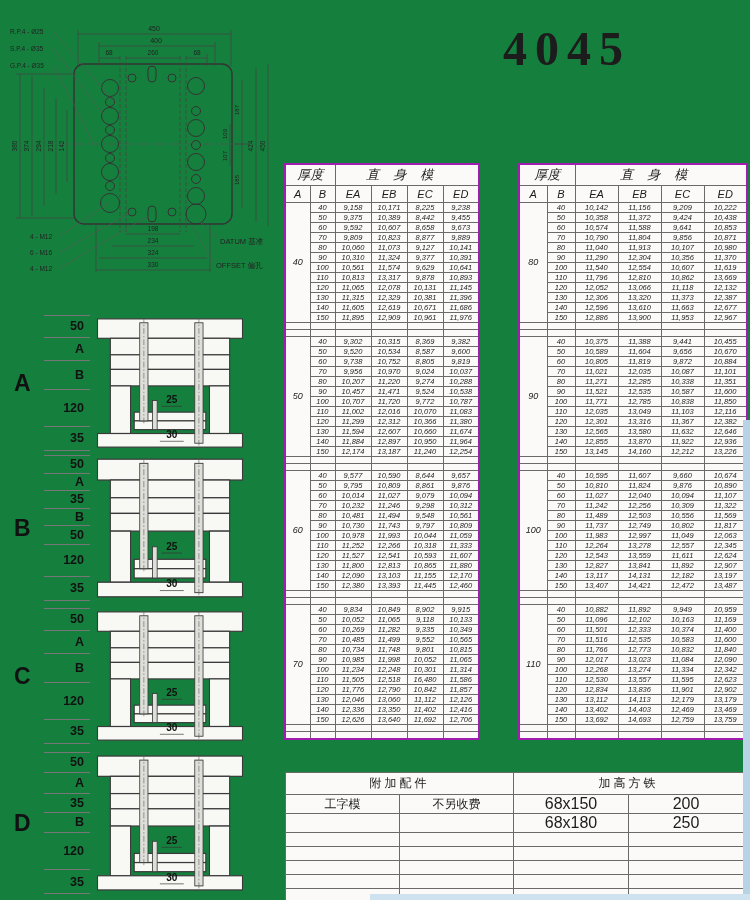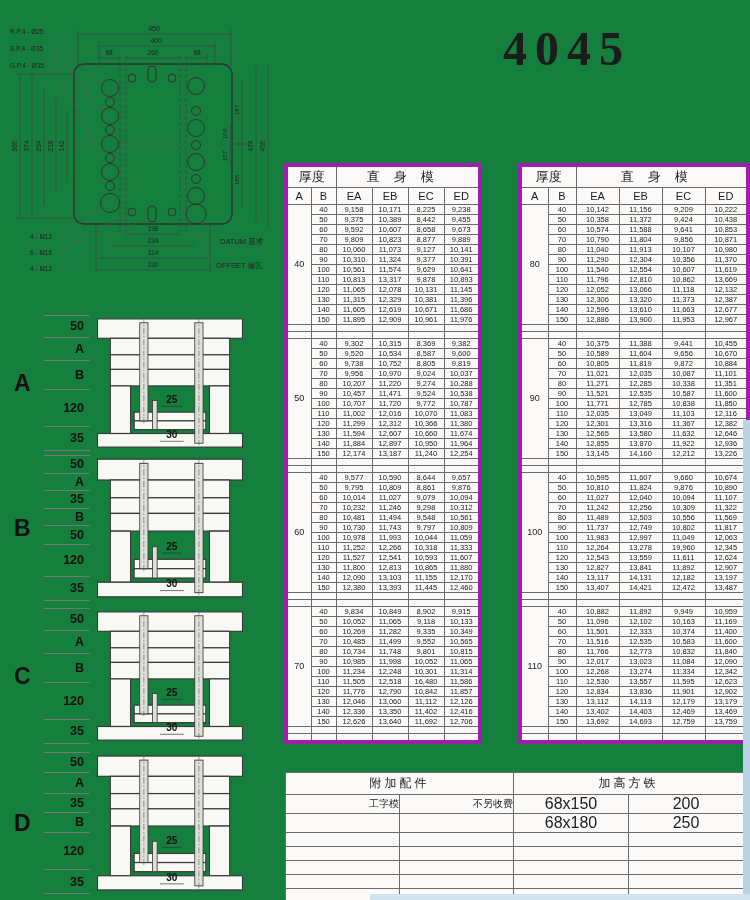--- a/index.html
+++ b/index.html
@@ -18,41 +18,41 @@
   .diag{position:absolute;left:14px;width:234px;display:flex;align-items:stretch;}
   .dletter{width:30px;display:flex;align-items:center;justify-content:flex-start;
            font-weight:bold;font-size:23px;color:#111;}
   .dlabels{width:46px;display:flex;flex-direction:column;font-weight:bold;font-size:12.5px;color:#111;}
   .dlabel{display:flex;align-items:center;justify-content:flex-end;padding-right:6px;
           border-top:1px solid #777;}
   .dlabels .dlabel:first-child{border-top:1px solid #777;}
   .dlabels{border-bottom:1px solid #777;}
   .dmold{flex:1;margin-left:2px;}
   
-  .dtable{position:absolute;border-collapse:collapse;background:#fbfaf8;border:4px solid #a21caf;
-          table-layout:fixed;}
+  .dtable{position:absolute;border-collapse:collapse;background:#fbfaf8;border:2px solid #a21caf;
+          table-layout:fixed;font-style:italic;}
   .dtable th,.dtable td{border:1px solid #6a6a6a;padding:0;text-align:center;font-weight:normal;
           white-space:nowrap;overflow:hidden;}
   .dtable .h1 th{height:20px;font-size:13px;}
   .dtable .h1 .th-straight{letter-spacing:14px;}
   .dtable .h2 th{height:16px;font-size:11px;}
   .dtable td{height:9px;font-size:7.5px;line-height:9px;}
   .dtable td.acell{font-size:9px;}
   .dtable tr.sp td{height:6px;}
   #table-left{left:284px;top:163px;width:194px;}
   #table-right{left:518px;top:163px;width:229px;}
   #table-left col.ca{width:25px}#table-left col.cb{width:25px}#table-left col.cv{width:36px}
   #table-right col.ca{width:28px}#table-right col.cb{width:28px}#table-right col.cv{width:43px}
   
   #acc-table{position:absolute;left:285px;top:772px;border-collapse:collapse;background:#fbfaf8;
              border:1.5px solid #3f3f3f;table-layout:fixed;width:458px;}
   #acc-table th,#acc-table td{border:1px solid #6a6a6a;padding:0;text-align:center;font-weight:normal;}
   #acc-table th{height:21px;font-size:12px;letter-spacing:3px;font-family:"Liberation Serif",serif;}
   #acc-table td{height:13px;font-size:16px;}
-  #acc-table td.cn{font-size:10px;font-family:Liberation Mono, monospace;text-align:right;}
+  #acc-table td.cn{font-size:12px;font-family:Liberation Mono, monospace;}
   
   #blue-strip-right{position:absolute;right:0;top:420px;width:7px;height:480px;background:#b9d3e6;}
   #blue-strip-bottom{position:absolute;right:0;bottom:0;width:380px;height:6px;background:#cfe2ef;}
 </style>
 </head>
 <body>
 
 <div id="page">
 
   <div id="title-block">
@@ -1034,21 +1034,21 @@
           <td>100</td>
           <td>11,983</td>
           <td>12,997</td>
           <td>11,049</td>
           <td>12,063</td>
         </tr>
         <tr>
           <td>110</td>
           <td>12,264</td>
           <td>13,278</td>
-          <td>19,960</td>
+          <td>12,557</td>
           <td>12,345</td>
         </tr>
         <tr>
           <td>120</td>
           <td>12,543</td>
           <td>13,559</td>
           <td>11,611</td>
           <td>12,624</td>
         </tr>
         <tr>

